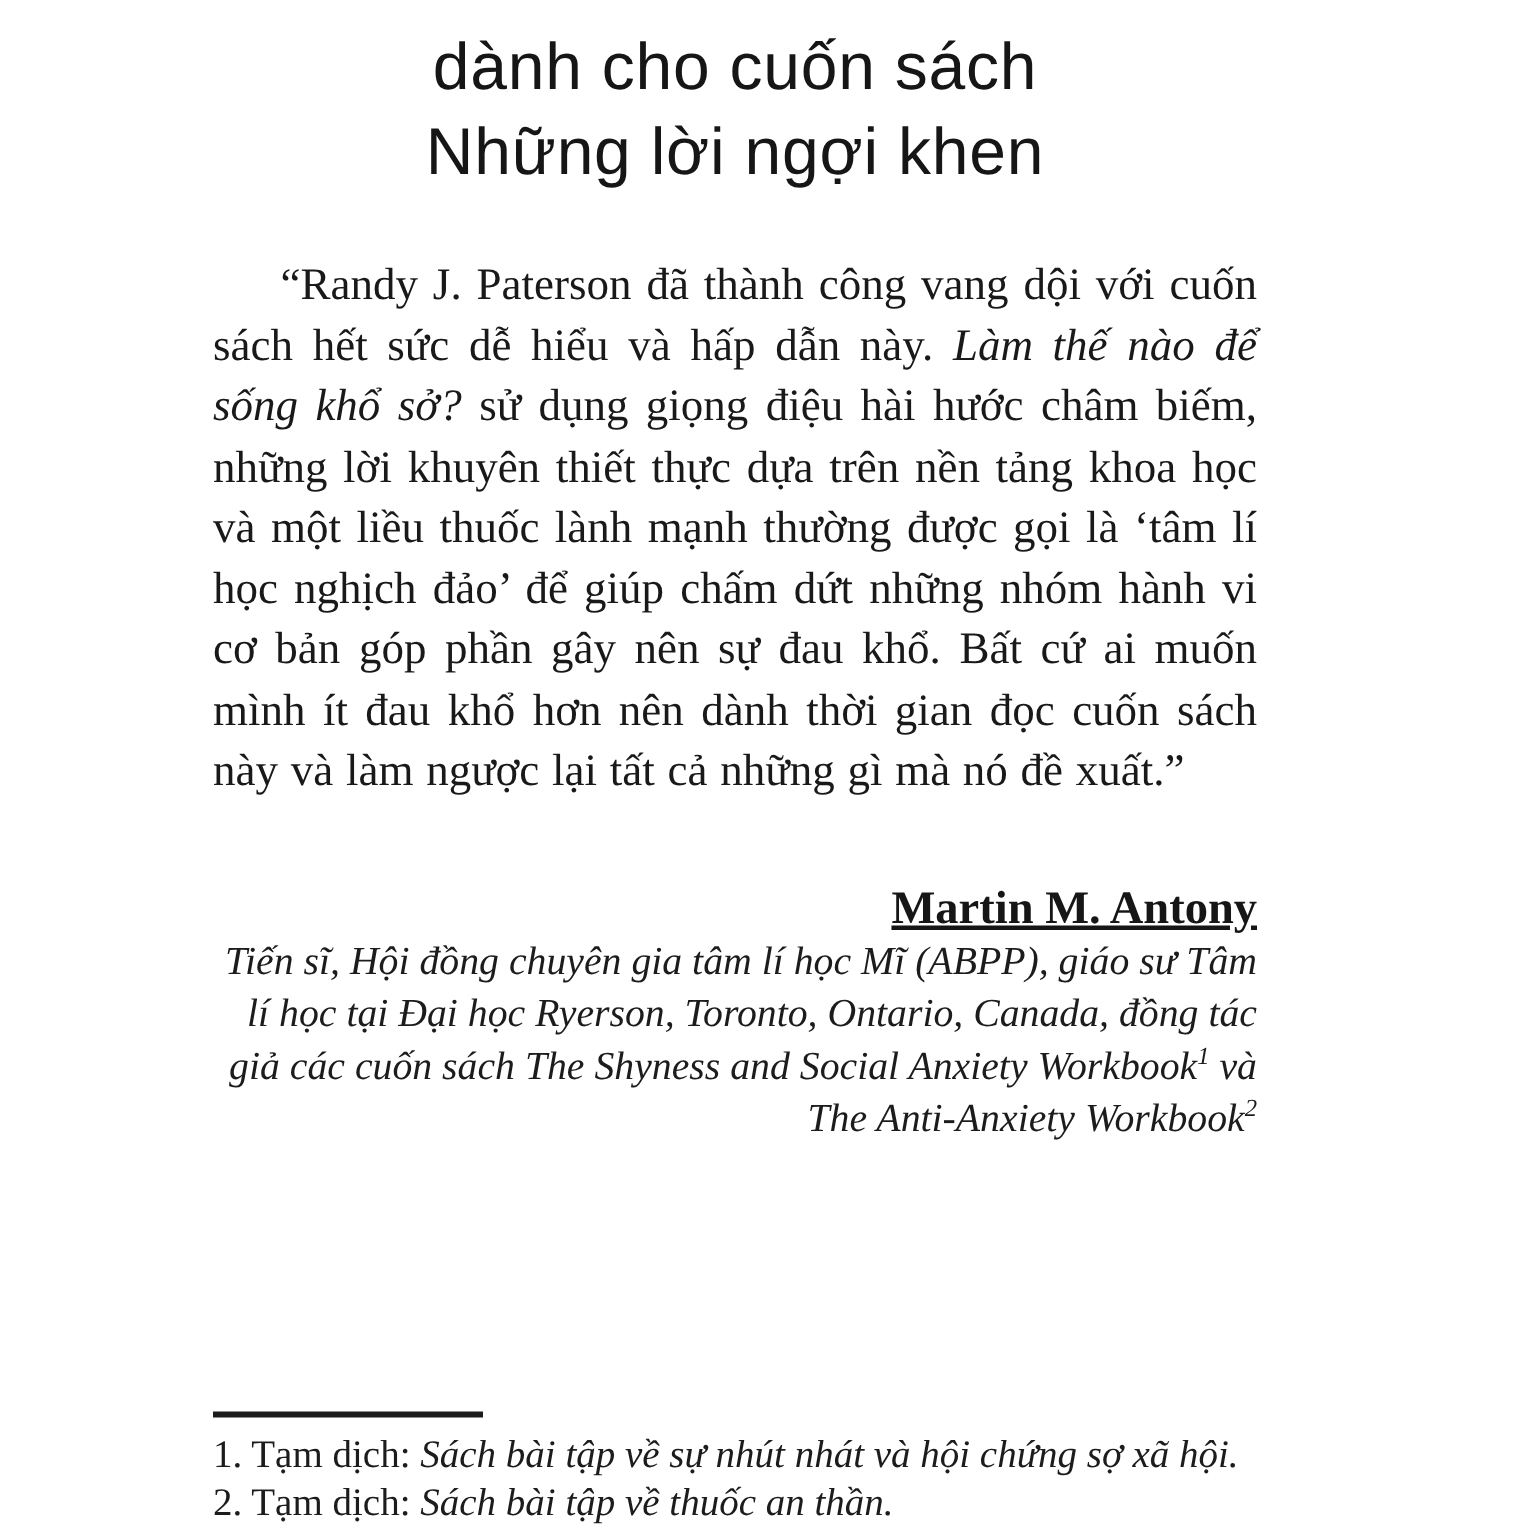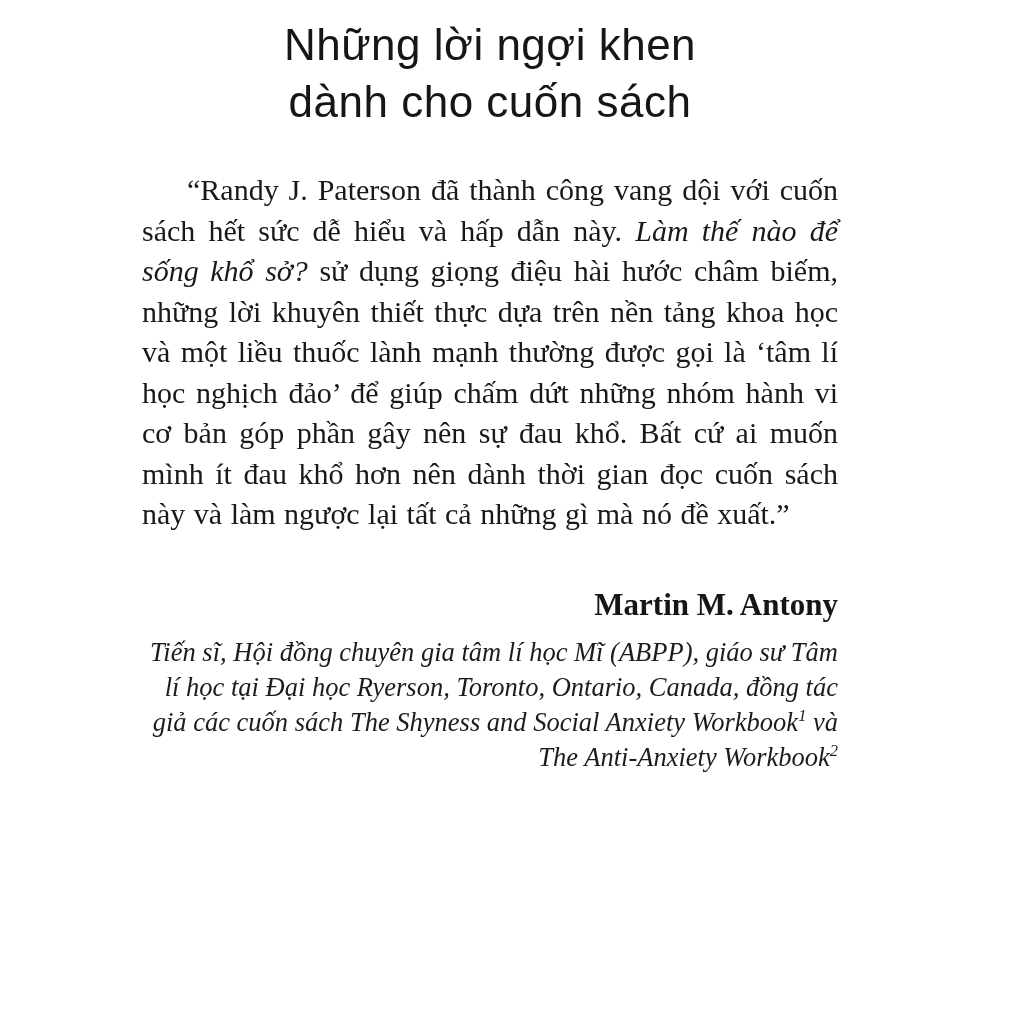--- a/index.html
+++ b/index.html
@@ -37,23 +37,24 @@
     word-spacing: 1px;
     color: #191919;
   }
   .quote .it { font-style: italic; }
   .attribution-name {
     margin-top: 52px;
     font-size: 31px;
     font-weight: bold;
     text-align: right;
     color: #161616;
+    text-decoration: underline;
   }
   .attribution-credentials {
-    margin-top: 12px;
+    margin-top: 0;
     font-size: 26.5px;
     line-height: 35px;
     font-style: italic;
     text-align: right;
     color: #1c1c1c;
   }
   .attribution-credentials sup,
   .footnote sup {
     font-size: 0.62em;
     line-height: 0;
@@ -77,26 +78,31 @@
   }
   .footnote .it { font-style: italic; }
 </style>
 </head>
 <body>
 
 <div class="page">
   <div class="content">
 
     <h1 class="title" style="font-weight:normal;">
+      <div>dành cho cuốn sách</div>
       <div>Những lời ngợi khen</div>
-      <div>dành cho cuốn sách</div>
     </h1>
 
     <p class="quote"><span>“Randy J. Paterson đã thành công vang dội với cuốn sách hết sức dễ hiểu và hấp dẫn này. </span><span class="it">Làm thế nào để sống khổ sở?</span><span> sử dụng giọng điệu hài hước châm biếm, những lời khuyên thiết thực dựa trên nền tảng khoa học và một liều thuốc lành mạnh thường được gọi là ‘tâm lí học nghịch đảo’ để giúp chấm dứt những nhóm hành vi cơ bản góp phần gây nên sự đau khổ. Bất cứ ai muốn mình ít đau khổ hơn nên dành thời gian đọc cuốn sách này và làm ngược lại tất cả những gì mà nó đề xuất.”</span></p>
 
     <div class="attribution">
       <div class="attribution-name">Martin M. Antony</div>
       <div class="attribution-credentials"><span>Tiến sĩ, Hội đồng chuyên gia tâm lí học Mĩ (ABPP), giáo sư Tâm lí học tại Đại học Ryerson, Toronto, Ontario, Canada, đồng tác giả các cuốn sách The Shyness and Social Anxiety Workbook</span><sup>1</sup><span> và The Anti-Anxiety Workbook</span><sup>2</sup></div>
     </div>
 
   </div>
 
+  <div class="footnotes">
+    <div class="footnote-divider"></div>
+    <div class="footnote"><span>1. Tạm dịch: </span><span class="it">Sách bài tập về sự nhút nhát và hội chứng sợ xã hội.</span></div>
+    <div class="footnote"><span>2. Tạm dịch: </span><span class="it">Sách bài tập về thuốc an thần.</span></div>
+  </div>
 </div>
 
 </body></html>

